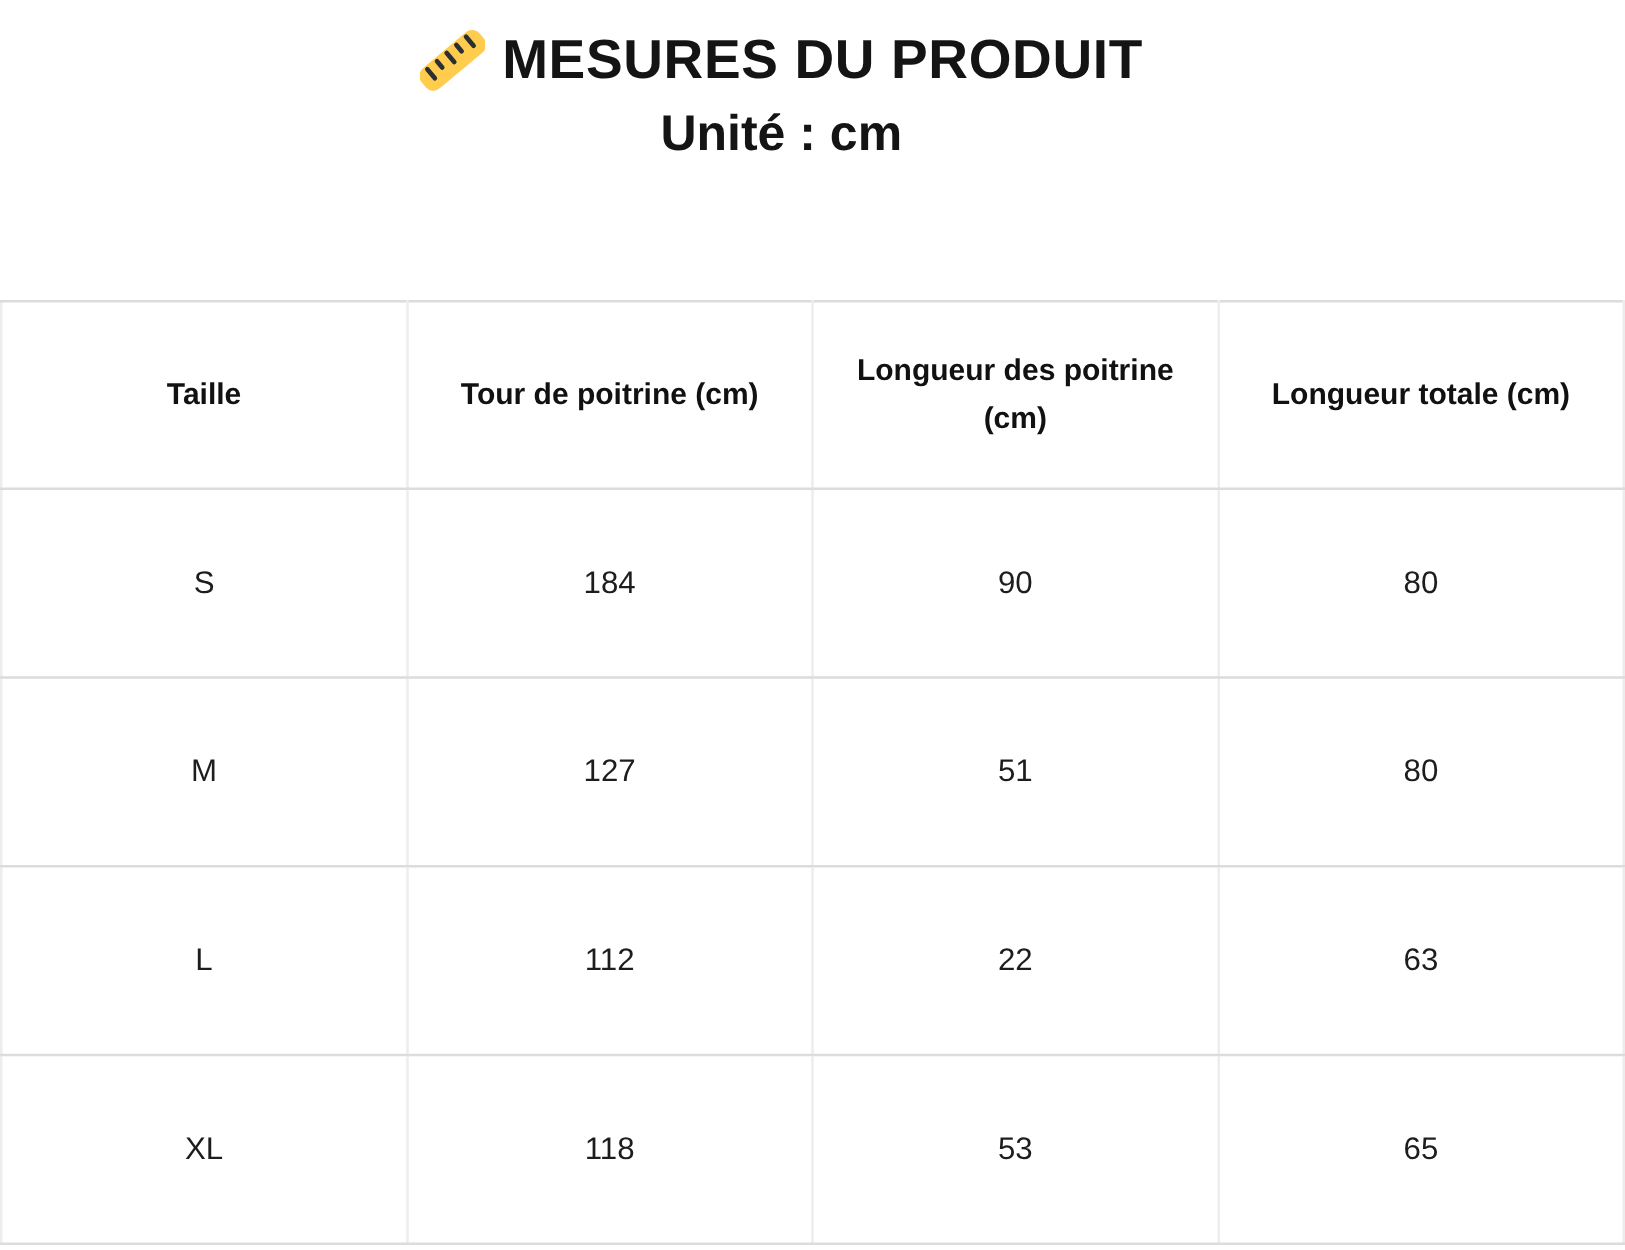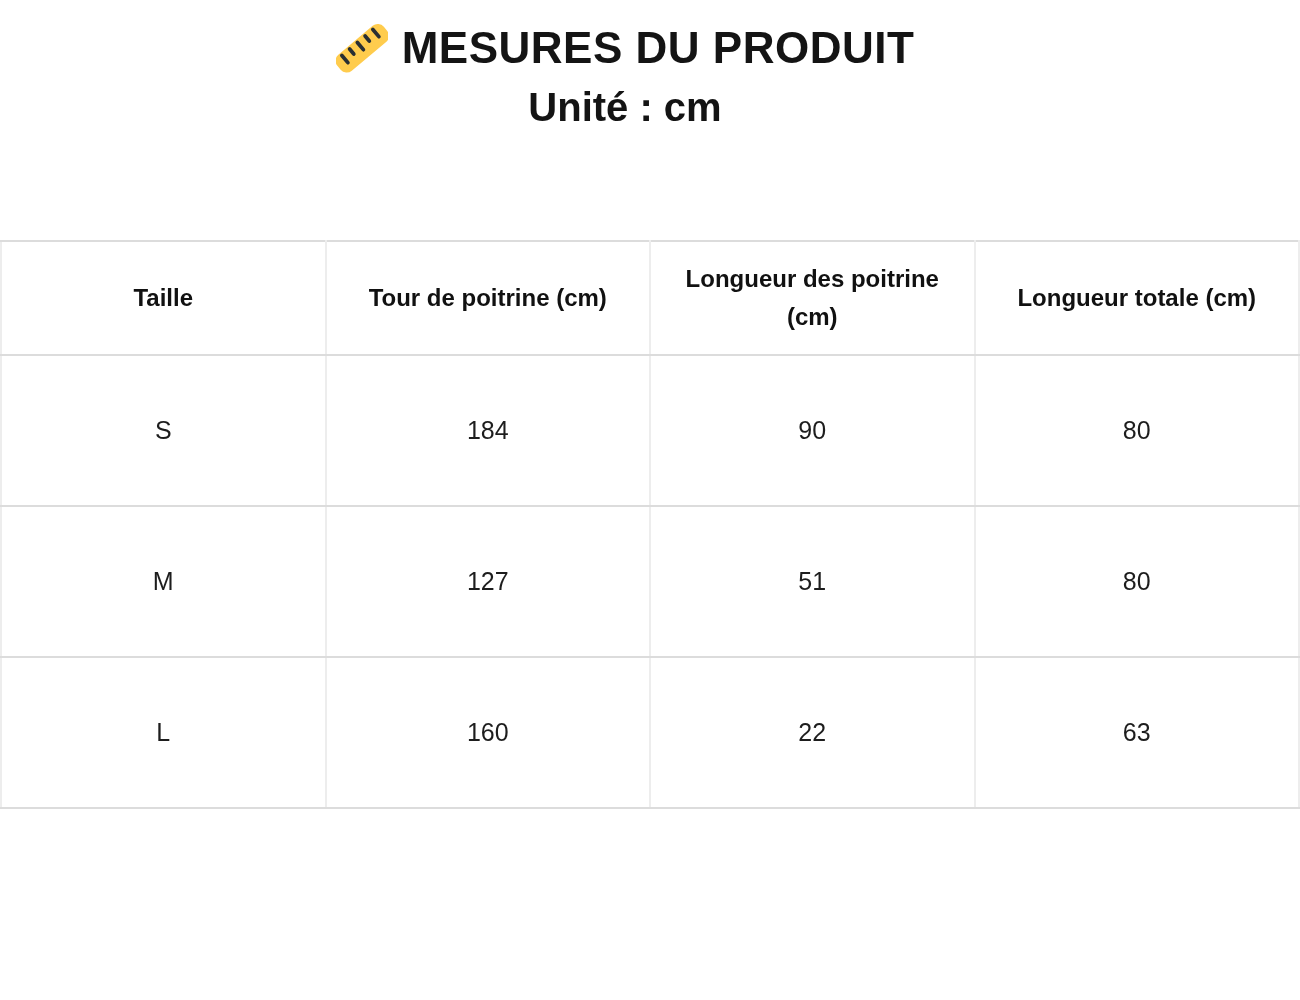--- a/index.html
+++ b/index.html
@@ -61,21 +61,21 @@
   .size-table th, .size-table td {
     border-left: 2px solid #ededed;
     border-right: 2px solid #ededed;
     border-top: 2px solid #dcdcdc;
     border-bottom: 2px solid #dcdcdc;
     text-align: center;
     vertical-align: middle;
     padding: 0 28px;
     background: #ffffff;
   }
-  .size-table thead tr { height: 114px; border-radius: 29px; }
+  .size-table thead tr { height: 150px; border-radius: 29px; }
   .size-table tbody tr { height: 151px; }
   .size-table th {
     font-size: 24px;
     font-weight: 700;
     color: #111111;
     line-height: 1.6;
   }
   .size-table td {
     font-size: 25px;
     font-weight: 400;
@@ -123,20 +123,26 @@
         <td>80</td>
       </tr>
       <tr>
         <td>M</td>
         <td>127</td>
         <td>51</td>
         <td>80</td>
       </tr>
       <tr>
         <td>L</td>
-        <td>160</td>
+        <td>112</td>
         <td>22</td>
         <td>63</td>
+      </tr>
+      <tr>
+        <td>XL</td>
+        <td>118</td>
+        <td>53</td>
+        <td>65</td>
       </tr>
     </tbody>
   </table>
 
 </div>
 
 </body></html>

